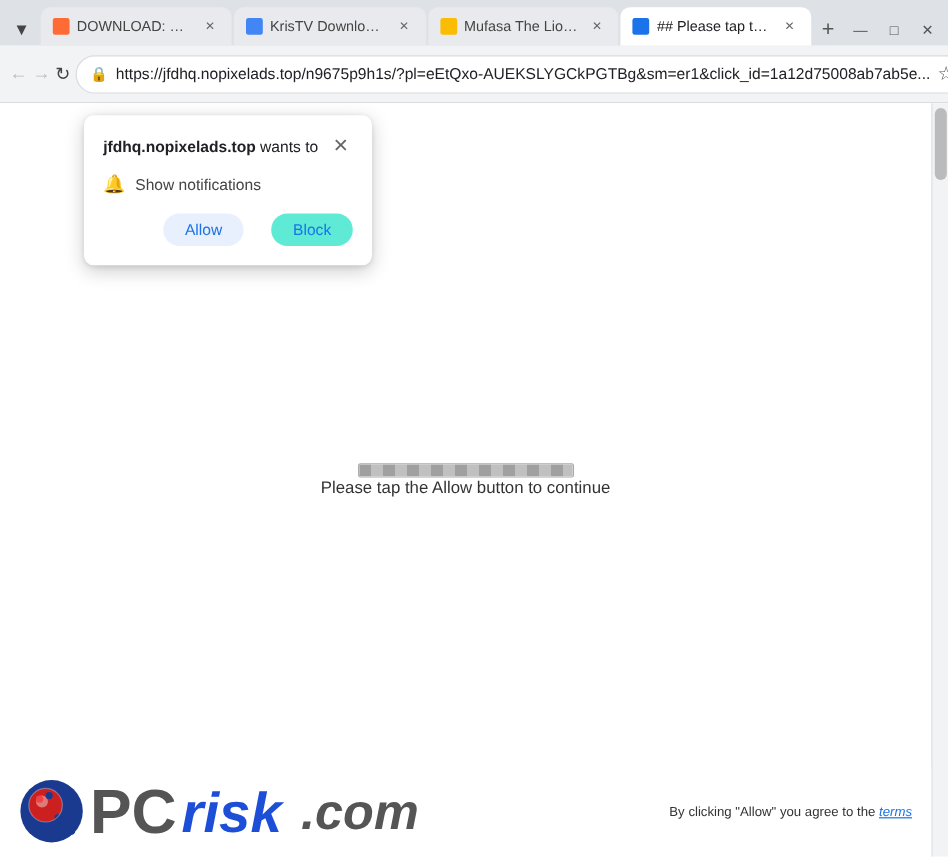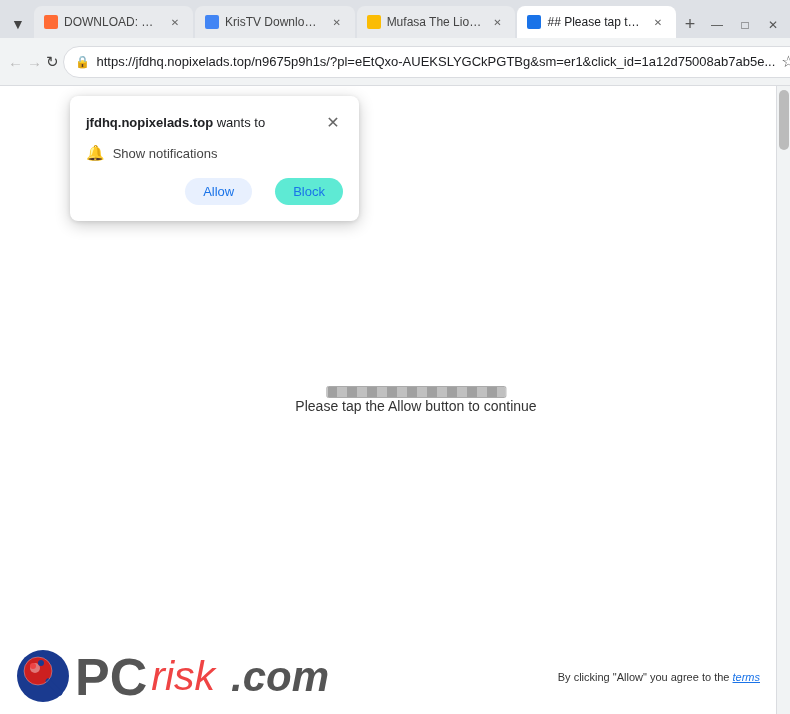--- a/index.html
+++ b/index.html
@@ -207,21 +207,20 @@
 
     
     .loading-section {
       display: flex;
       flex-direction: column;
       align-items: center;
       position: absolute;
       top: 50%;
       left: 50%;
       transform: translate(-50%, -50%);
-      margin-left: 28px;
     }
 
     .loading-bar-container {
       width: 180px;
       height: 12px;
       background: #c8c8c8;
       border-radius: 2px;
       overflow: hidden;
       border: 1px solid #aaa;
     }
@@ -265,23 +264,23 @@
 
     .logo-text-pc {
       font-size: 52px;
       font-weight: 900;
       color: #555;
       font-family: Arial Black, sans-serif;
       line-height: 1;
     }
 
     .logo-text-risk {
-      font-size: 41px;
-      font-weight: 400;
-      color: #ef4444;
+      font-size: 47px;
+      font-weight: 700;
+      color: #1d4ed8;
       font-style: italic;
       font-family: Arial, sans-serif;
       line-height: 1;
     }
 
     .logo-text-dot-com {
       font-size: 42px;
       font-weight: 700;
       color: #555;
       font-style: italic;
@@ -319,21 +318,21 @@
       background: #bbb;
       border-radius: 5px;
       margin-top: 4px;
     }
 
     
     .notification-popup {
       position: absolute;
       top: 10px;
       left: 70px;
-      width: 289px;
+      width: 240px;
       background: #fff;
       border-radius: 8px;
       box-shadow: 0 4px 16px rgba(0,0,0,0.2), 0 1px 4px rgba(0,0,0,0.1);
       padding: 16px;
       z-index: 100;
     }
 
     .popup-header {
       display: flex;
       align-items: center;

